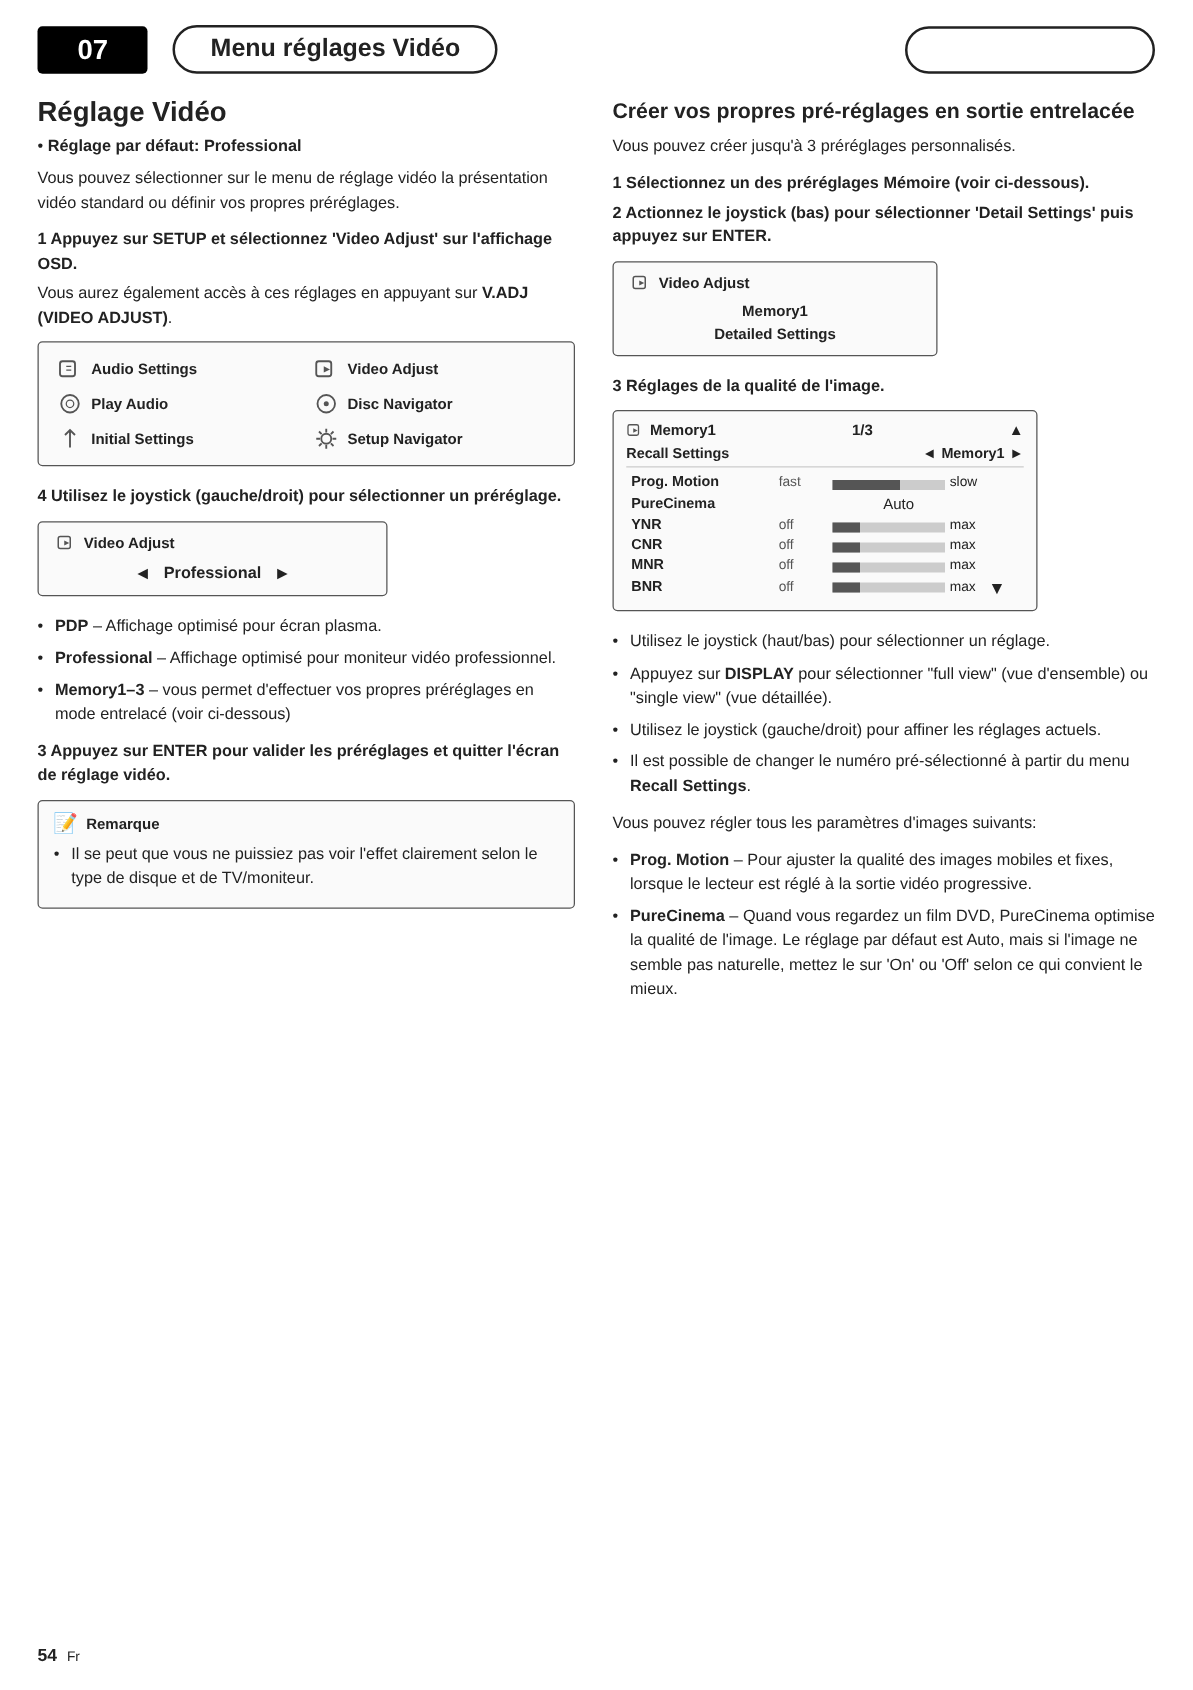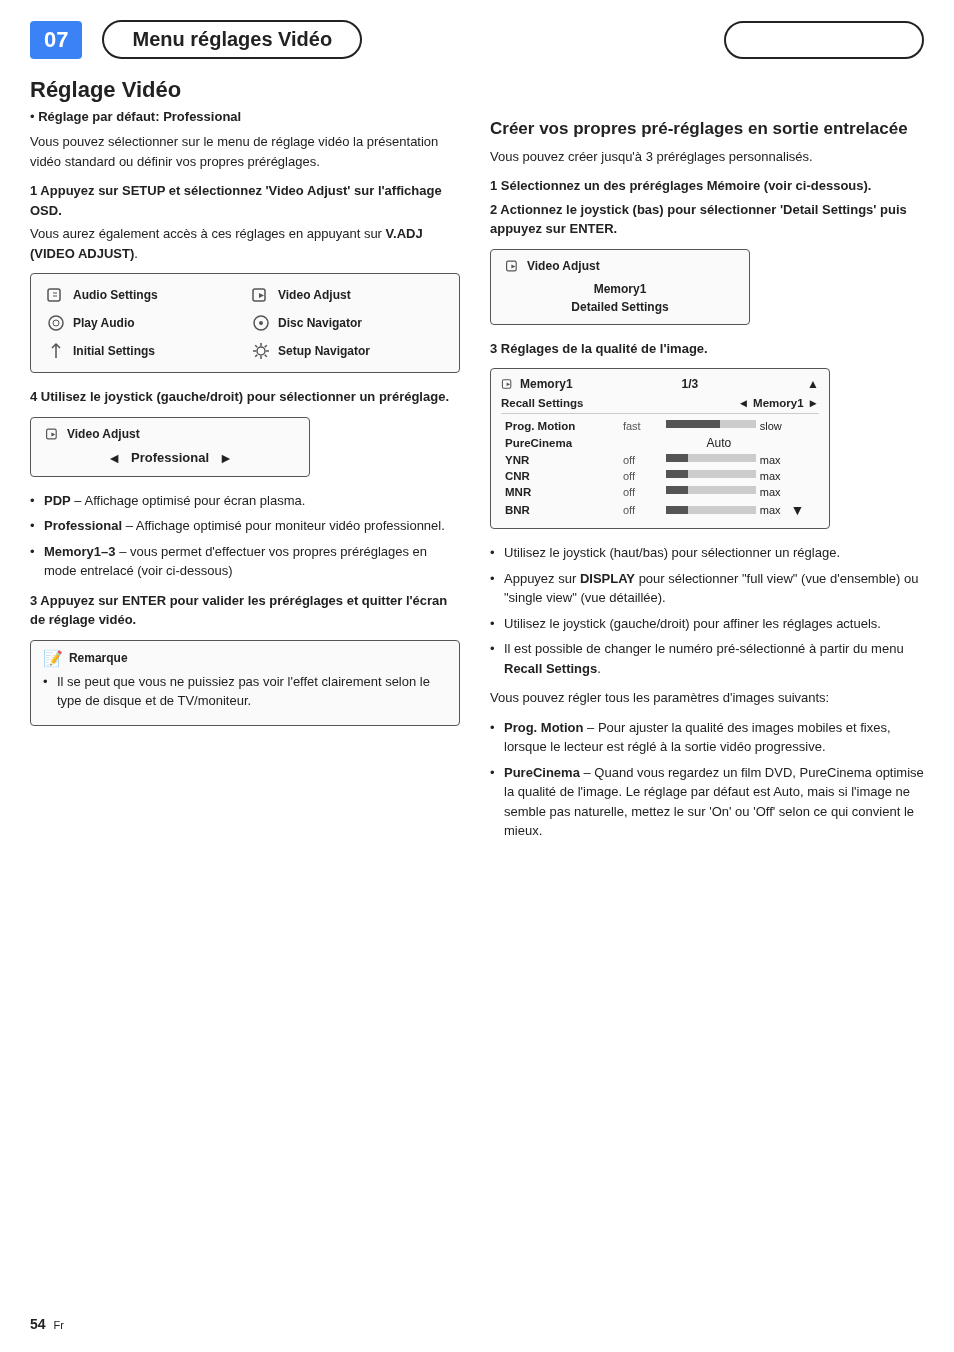--- a/index.html
+++ b/index.html
@@ -18,25 +18,25 @@
       position: relative;
     }
     
     .header {
       display: flex;
       align-items: center;
       gap: 20px;
       margin-bottom: 18px;
     }
     .chapter-badge {
-      background: #3b82f6;
+      background: #000000;
       color: #fff;
       font-size: 22px;
       font-weight: bold;
-      padding: 6px 14px;
+      padding: 6px 32px;
       border-radius: 4px;
     }
     .chapter-title-box {
       border: 2px solid #222;
       border-radius: 20px;
       padding: 6px 28px;
       font-size: 20px;
       font-weight: bold;
     }
     .header-right-box {
@@ -53,21 +53,20 @@
     .content {
       display: flex;
       gap: 30px;
     }
     .col-left {
       width: 430px;
       flex-shrink: 0;
     }
     .col-right {
       flex: 1;
-      margin-top: 40px;
     }
 
     
     .section-title {
       font-size: 22px;
       font-weight: bold;
       margin-bottom: 6px;
     }
     .bullet-default {
       font-size: 13px;
@@ -275,21 +274,21 @@
     }
     .recall-arrows {
       display: flex;
       align-items: center;
       gap: 4px;
     }
 
     
     .prog-bar-wrap {
       display: flex;
-      align-items: flex-start;
+      align-items: flex-end;
       gap: 4px;
       font-size: 11px;
     }
     .prog-bar {
       width: 90px;
       height: 8px;
       background: #ccc;
       position: relative;
       display: inline-block;
     }

